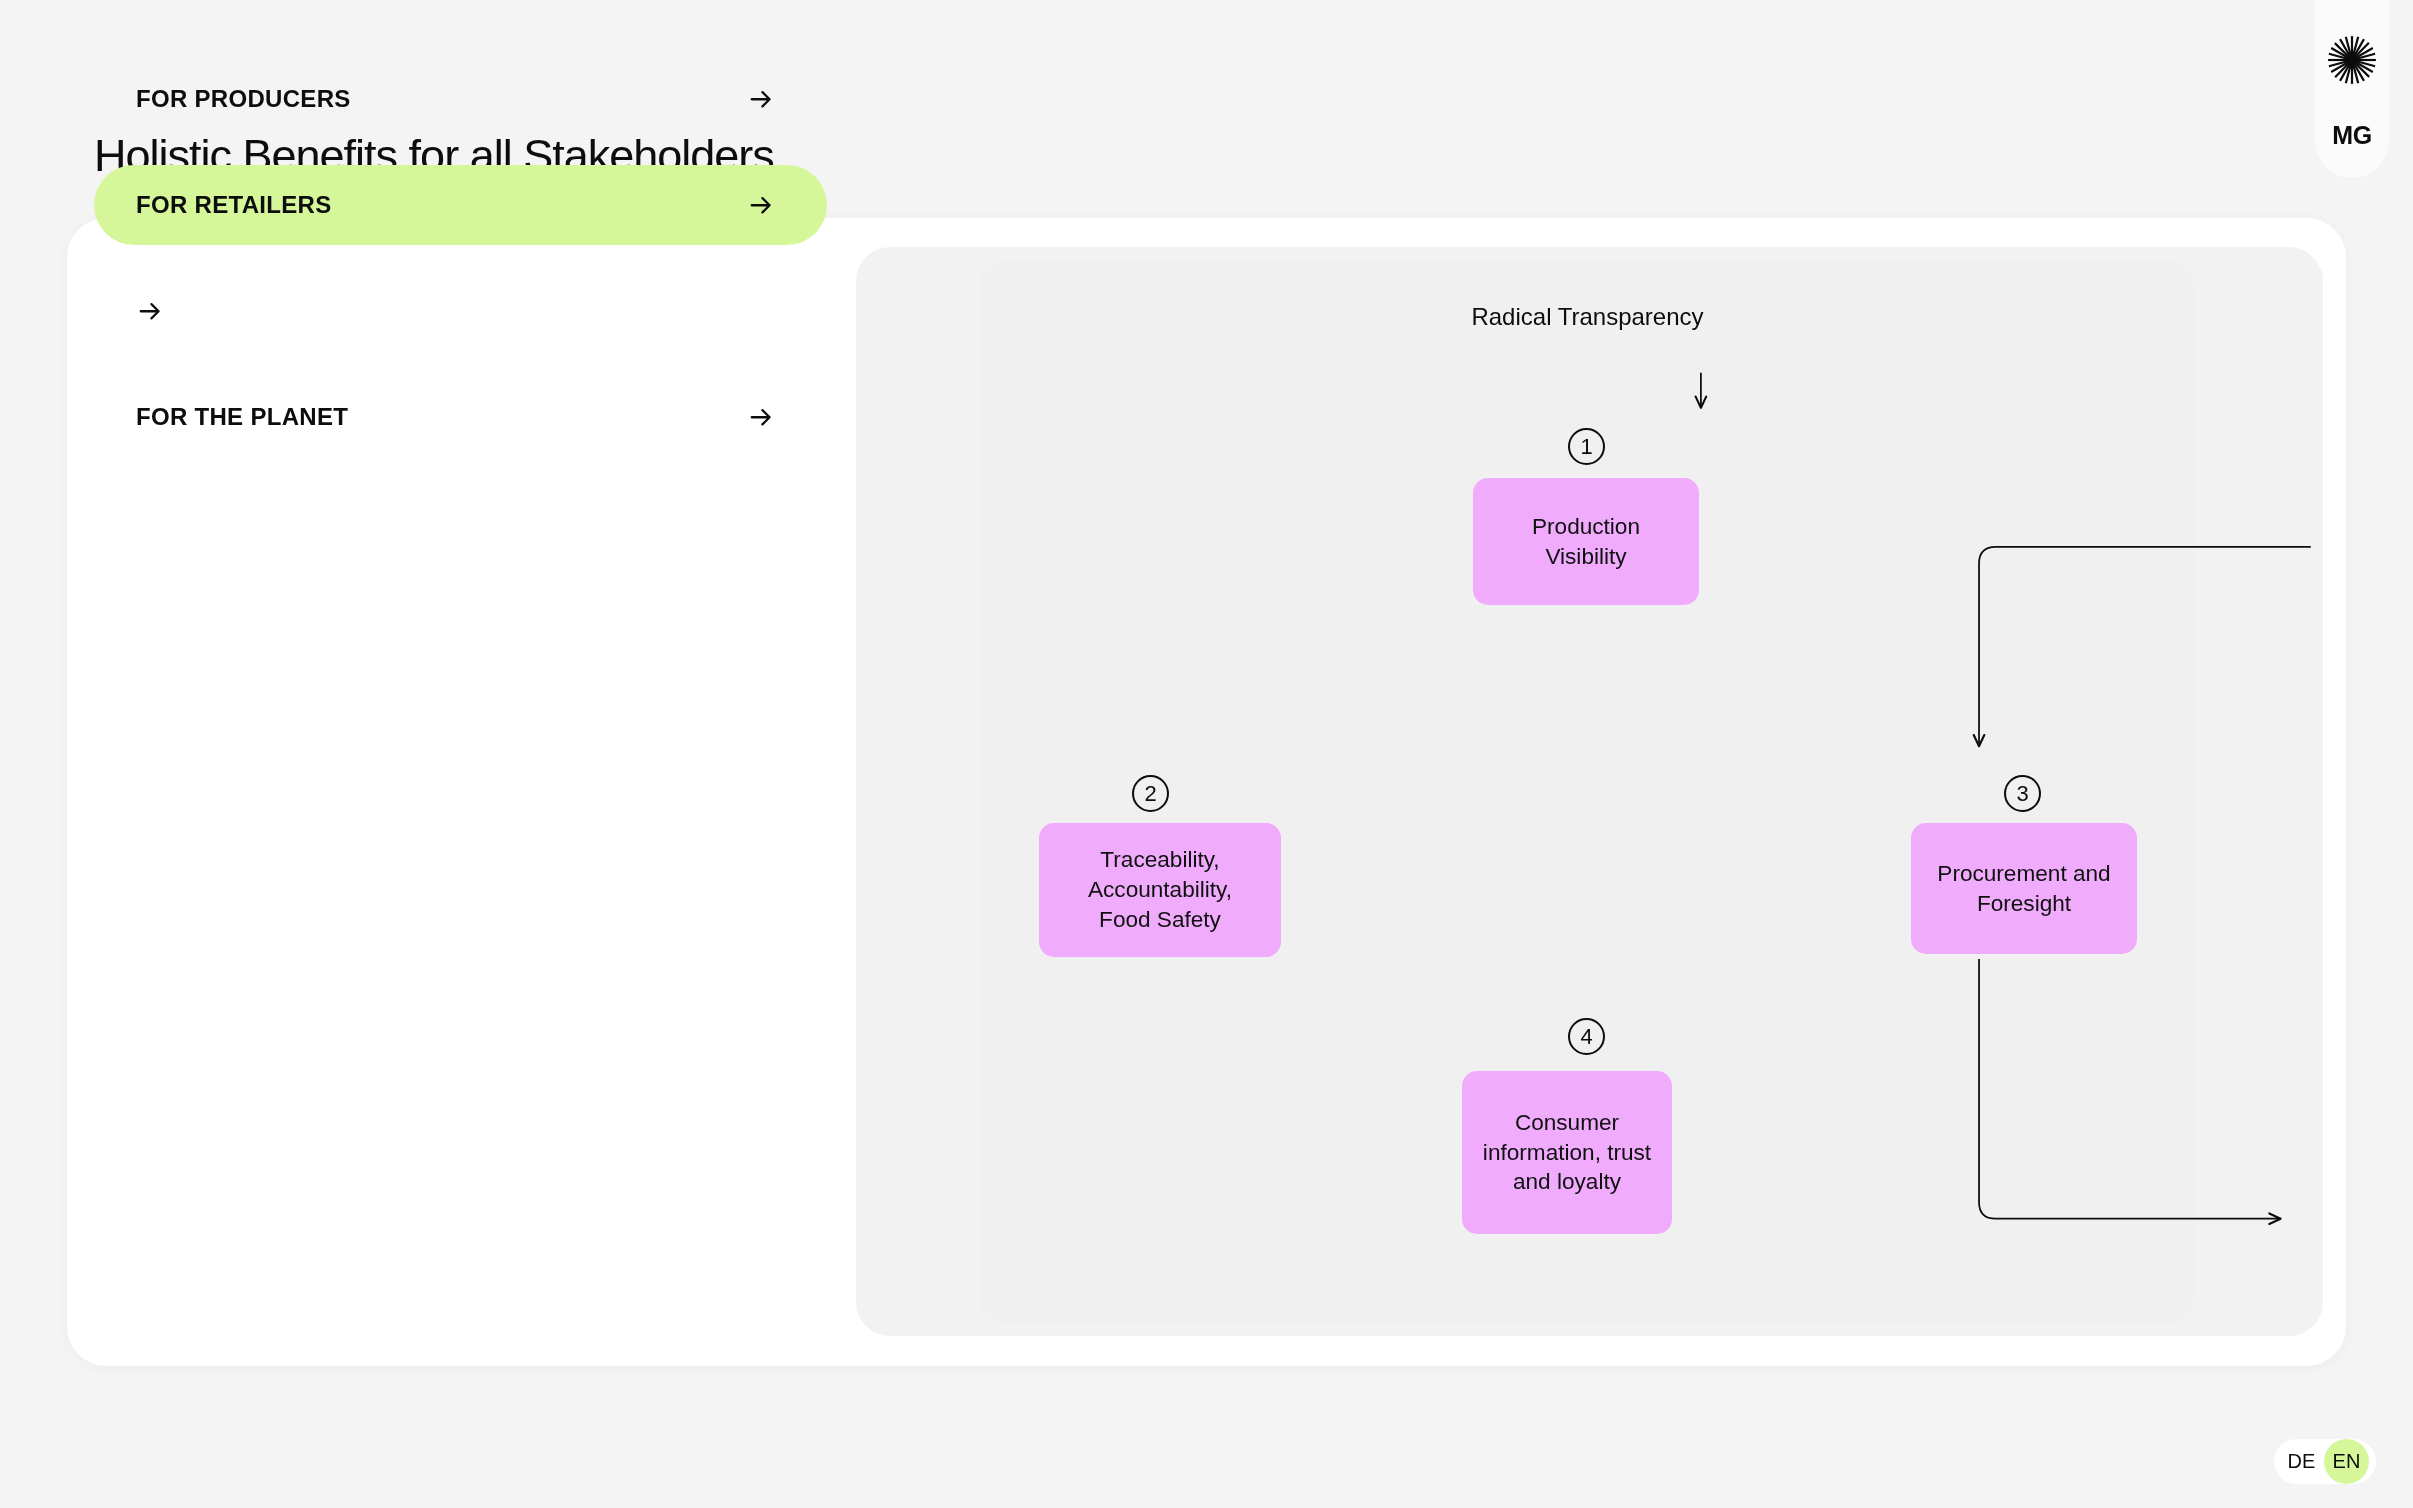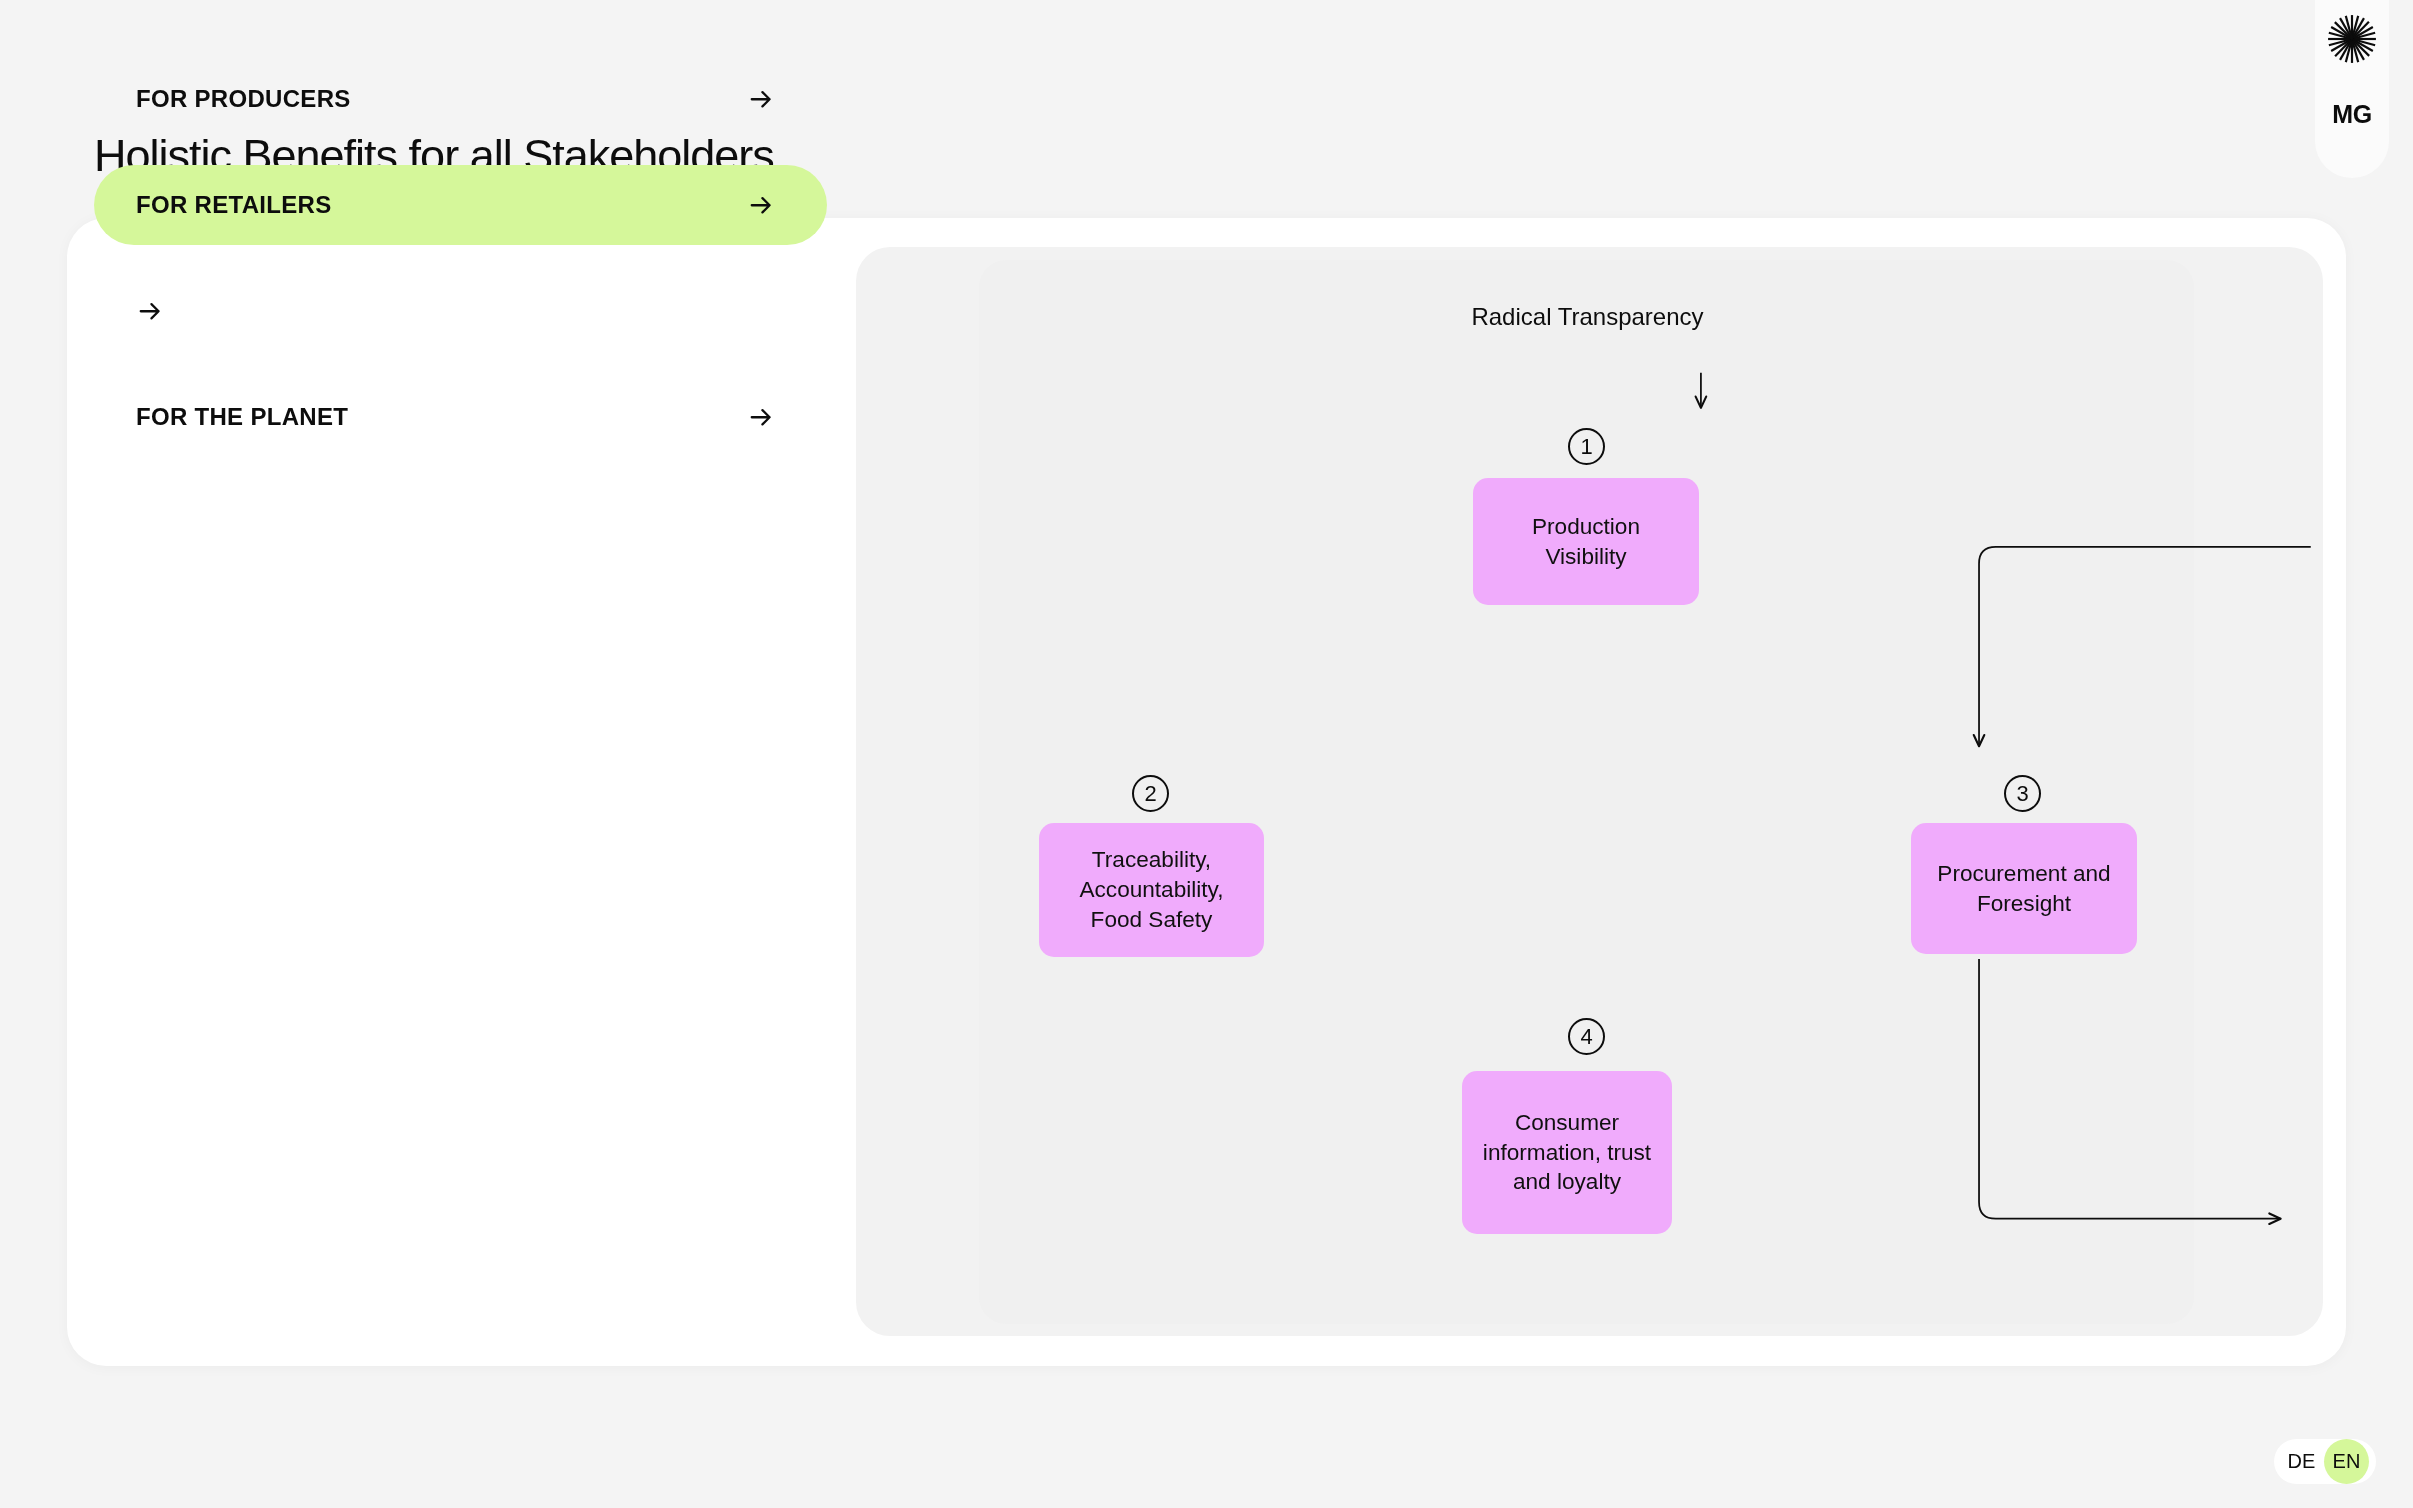--- a/index.html
+++ b/index.html
@@ -26,21 +26,21 @@
     left: 2315px;
     width: 74px;
     height: 178px;
     background: #fbfbfb;
     border-bottom-left-radius: 37px;
     border-bottom-right-radius: 37px;
     display: flex;
     flex-direction: column;
     align-items: center;
     justify-content: flex-start;
-    padding-top: 13px;
+    padding-top: 34px;
   }
   .brand-burst { width: 52px; height: 52px; display: block; }
   .brand-initials {
     margin-top: 35px;
     font-size: 25px;
     font-weight: 700;
     letter-spacing: -0.3px;
     color: #0c0c0c;
   }
 
@@ -140,21 +140,21 @@
     display: flex;
     align-items: center;
     justify-content: center;
     text-align: center;
     font-size: 22.6px;
     line-height: 1.32;
     color: #101010;
     padding: 8.4px 11.7px;
   }
   .node-1 { left: 1473px; top: 478px; width: 226px; height: 127px; }
-  .node-2 { left: 1039px; top: 823px; width: 225px; height: 134px; }
+  .node-2 { left: 1039px; top: 823px; width: 242px; height: 134px; }
   .node-3 { left: 1911px; top: 823px; width: 226px; height: 131px; }
   .node-4 { left: 1462px; top: 1071px; width: 210px; height: 163px; }
 
   
   .step-badge {
     position: absolute;
     width: 37px;
     height: 37px;
     border: 2.1px solid #0d0d0d;
     border-radius: 50%;

